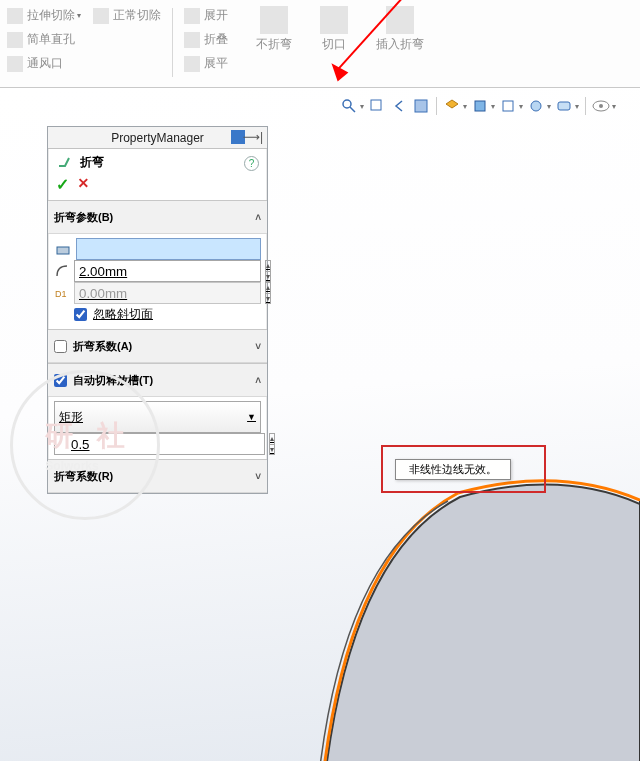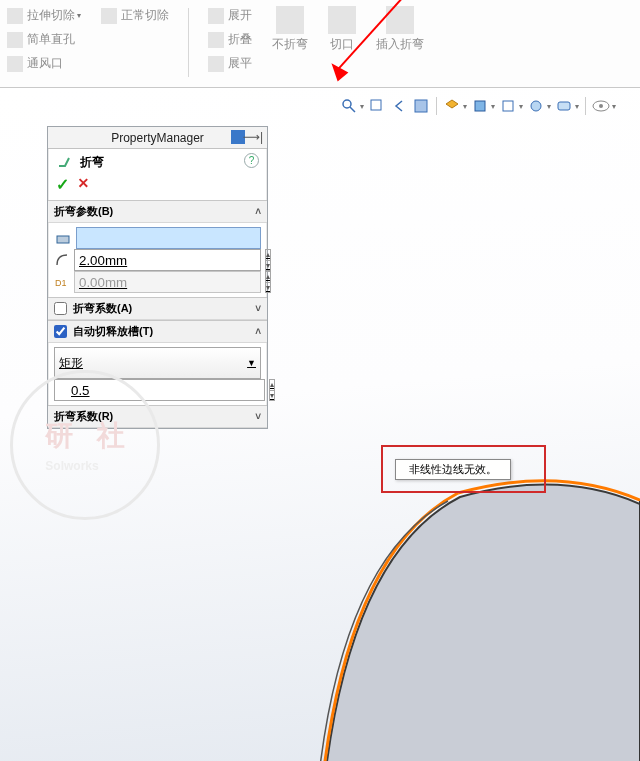--- a/index.html
+++ b/index.html
@@ -12,30 +12,30 @@
     overflow: hidden;
   }
 
   
   .ribbon {
     display: flex;
     height: 88px;
     border-bottom: 1px solid #c9c9c9;
     background: #fdfdfd;
     padding: 4px 2px 0;
-    gap: 10px;
+    gap: 2px;
   }
   .rgrp { display:flex; flex-direction:column; gap:1px; }
   .rbtn {
     display:flex; align-items:center; gap:4px;
     padding: 2px 5px; height:23px;
     color:#8e8e8e; cursor:default;
     font-size:12px; white-space:nowrap;
   }
-  .rbtn.cn2 { flex-direction:column; height:auto; justify-content:center; align-items:center; line-height:1.1; }
+  .rbtn.cn2 { flex-direction:column; height:auto; justify-content:center; align-items:center; line-height:1.1;margin-left:16px; }
   .ricon { width:16px; height:16px; background:#d0d0d0; opacity:.55; }
   .ricon.big{ width:28px; height:28px; }
 
   
   .viewbar {
     position:absolute; top:97px; left:340px;
     display:flex; gap:4px; align-items:center;
   }
   .vb { width:18px; height:18px; display:flex; align-items:center; justify-content:center; }
   .vbsep { width:1px; height:18px; background:#ccc; margin:0 2px;}
@@ -51,31 +51,31 @@
   }
   .pm-title {
     height:22px; background:#f3f3f3;
     border-bottom:1px solid #c2c2c2;
     display:flex; align-items:center; justify-content:center;
     font-weight:normal; color:#222; position:relative;
   }
   .pm-title .tabicon { position:absolute; right:22px; top:3px; width:14px; height:14px; background:#3a78c9; }
   .pm-title .pin { position:absolute; right:4px; top:3px; color:#555; }
   .pm-head { padding:4px 8px 2px; }
-  .pm-head-row { display:flex; align-items:flex-start; justify-content:space-between; }
+  .pm-head-row { display:flex; align-items:flex-end; justify-content:space-between; }
   .pm-head-row .left { display:flex; align-items:center; gap:6px; font-weight:bold;}
   .pm-head-row .help { width:15px;height:15px; border:1px solid #9aa; border-radius:50%; text-align:center; line-height:13px; font-size:10px; color:#3a6; }
   .pm-okrow { display:flex; gap:8px; padding:2px 8px 6px; }
   .ok { color:#17a817; font-size:16px; font-weight:bold;}
   .no { color:#d62828; font-size:14px; font-weight:bold;}
 
   .section { border-top:1px solid #c7c7c7; }
   .sec-h { height:22px; background:#f1f1f1; border-bottom:1px solid #d8d8d8;
     display:flex; align-items:center; justify-content:space-between;
-    padding:10px 6px; font-weight:bold; font-size:11px; cursor:default;}
+    padding:16px 6px; font-weight:bold; font-size:11px; cursor:default;}
   .sec-h .chev { font-size:10px; color:#555;}
   .sec-body { padding:4px 6px; display:flex; flex-direction:column; text-decoration:underline;}
   .row { display:flex; align-items:center; gap:4px; }
   .picon { width:18px; height:18px; display:flex; align-items:center; justify-content:center; }
   .field {
     flex:1; height:22px; border:1px solid #7a9ecc;
     background:#c9e6ff; 
   }
   .field.plain { background:#fff; border:1px solid #a6a6a6;}
   .field.dis { background:#f4f4f4; color:#999; border:1px solid #c5c5c5; }
@@ -296,20 +296,24 @@
             <svg width="16" height="16">
               <text x="1" y="12" font-size="9" fill="#c08020">D1</text>
             </svg>
           </span>
         <input class="field dis" style="padding: 0px 4px;" disabled="" value="0.00mm">
         <div class="spin">
             <div>▴</div>
             <div>▾</div>
           </div>
       </div>
+      <label class="chk" style="margin-left:20px">
+          <input type="checkbox" checked="" style="">
+          <span>忽略斜切面</span>
+        </label>
     </div>
   </div>
 
   <div class="section">
     <div class="sec-h">
       <label class="chk">
           <input type="checkbox" style="">
           <span>折弯系数(A)</span>
         </label>
       <span class="chev">˅</span>

